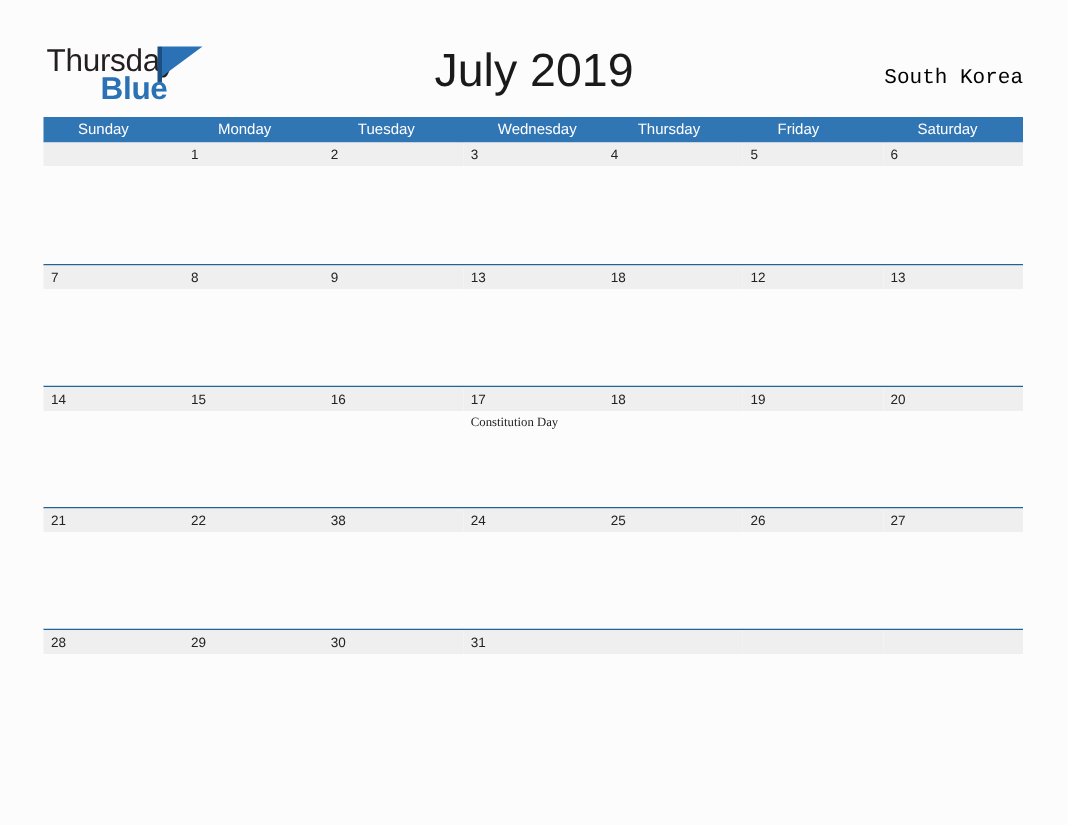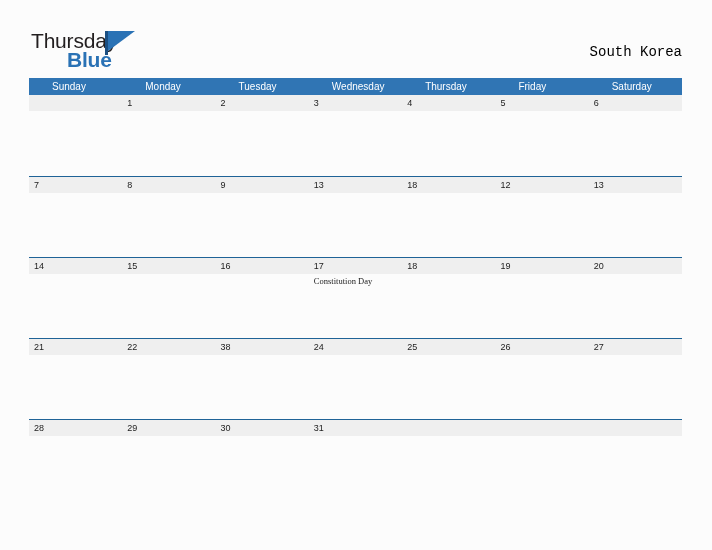--- a/index.html
+++ b/index.html
@@ -167,20 +167,21 @@
 
   <div class="logo">
     <span class="logo-general">Thursday</span>
     <span class="logo-flag">
       <span class="bar"></span>
       <span class="tri"></span>
     </span>
     <span class="logo-blue">Blue</span>
   </div>
 
+  <div class="cal-title">July 2019</div>
 
   <div class="cal-country">South Korea</div>
 
 </div>
 
 <div class="calendar">
 
   <div class="weekday-row">
     <div class="weekday-cell">Sunday</div>
     <div class="weekday-cell">Monday</div>

